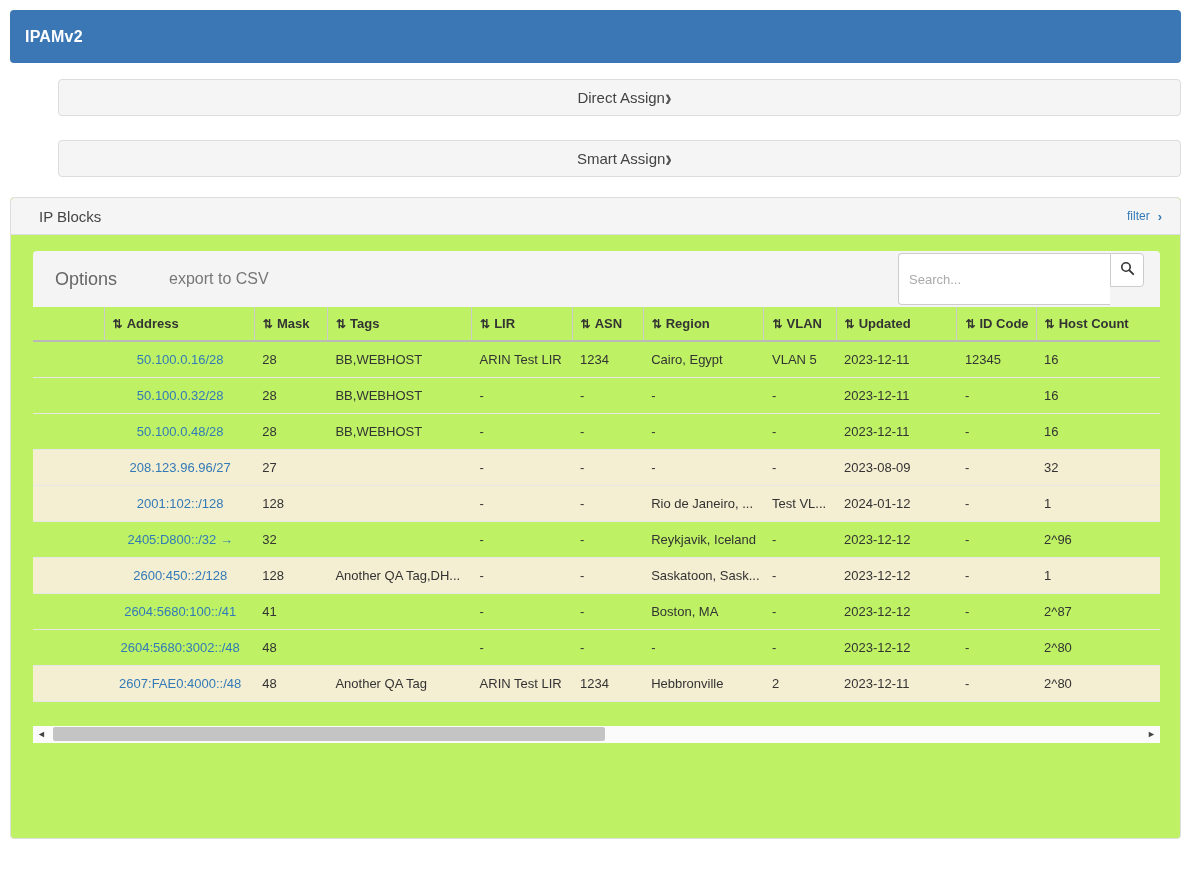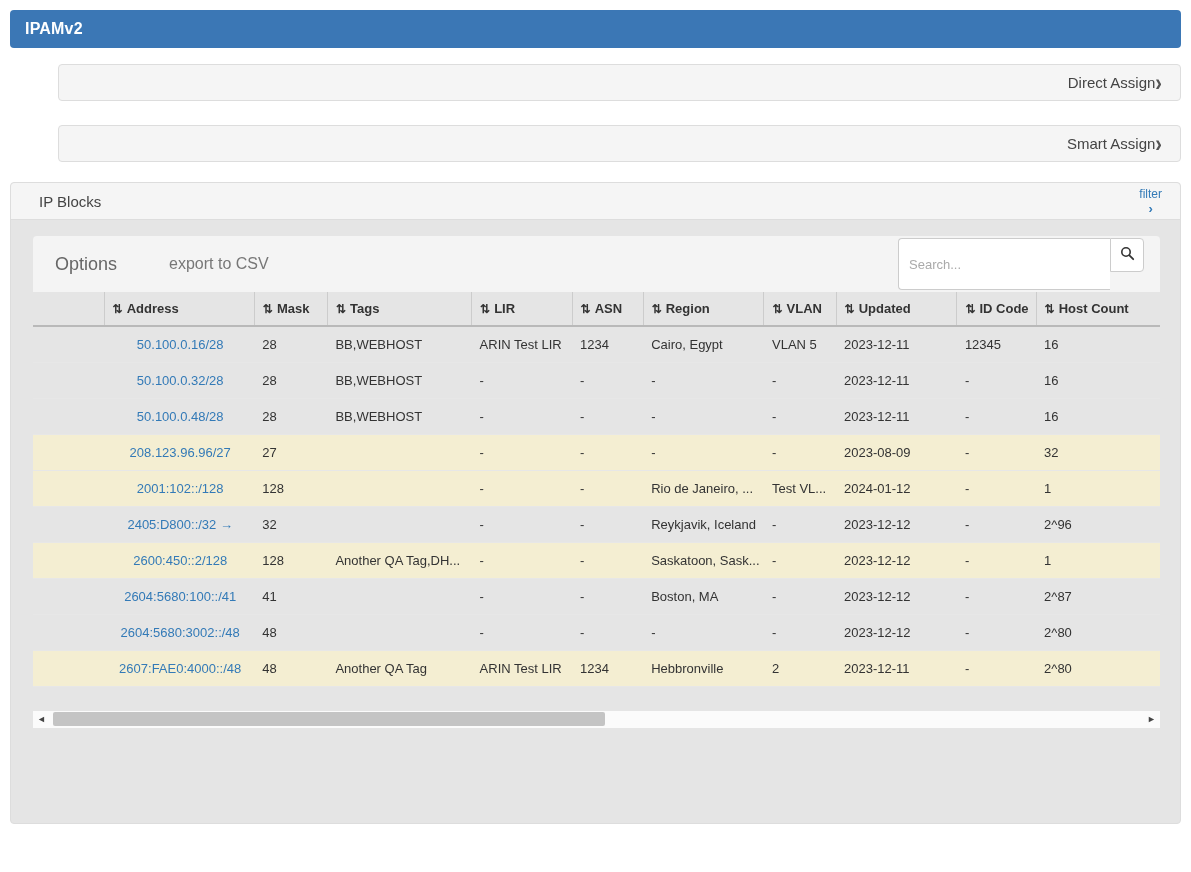--- a/index.html
+++ b/index.html
@@ -7,81 +7,80 @@
   body {
     font-family: "Liberation Sans", sans-serif;
     background:#ffffff;
     padding:10px;
     color:#333;
     width:1191px;
     height:872px;
     overflow:hidden;
   }
   .navbar {
-    height:38px;
+    height:53px;
     background:#3b77b5;
     border-radius:4px;
     display:flex;
     align-items:center;
     padding:0 15px;
   }
   .navbar .brand {
     color:#ffffff;
     font-size:16px;
     font-weight:bold;
     letter-spacing:0.2px;
   }
   .accordion-panel {
     margin-top:16px;
     background:#f5f5f5;
     border:1px solid #ddd;
     border-radius:4px;
     height:37px;
     display:flex;
     align-items:center;
-    justify-content:flex-end;
+    justify-content:center;
     padding:0 18px 0 28px;
     cursor:pointer;
     margin-left:48px;
   }
   .accordion-panel + .accordion-panel { margin-top:24px; }
   .accordion-title { font-size:15px; color:#444; }
   .chev {
     font-size:20px;
     font-weight:bold;
     color:#555;
     line-height:1;
     transform:scaleY(1.2);
   }
   .blocks-panel {
     margin-top:20px;
     border:1px solid #ddd;
     border-radius:4px;
-    background:#e5e5e5;
+    background:#bef264;
   }
   .blocks-header {
     height:37px;
     background:#f5f5f5;
     border-bottom:1px solid #ddd;
     border-radius:4px 4px 0 0;
     display:flex;
     align-items:center;
     justify-content:space-between;
     padding:0 18px 0 28px;
   }
   .blocks-title { font-size:15px; color:#444; }
   .filter-link {
     font-size:12px;
     color:#337ab7;
     text-decoration:none;
     cursor:pointer;
     display:flex;
     align-items:center;
-    gap:0;
-    flex-direction:column;
+    gap:8px;
   }
   .filter-link .chev-sm { font-size:13px; font-weight:bold; color:#337ab7; }
   .blocks-body { padding:16px 20px 95px 22px; }
   .options-bar {
     background:#f4f4f4;
     border-radius:4px 4px 0 0;
     height:56px;
     display:flex;
     align-items:center;
     padding:0 16px 0 22px;

